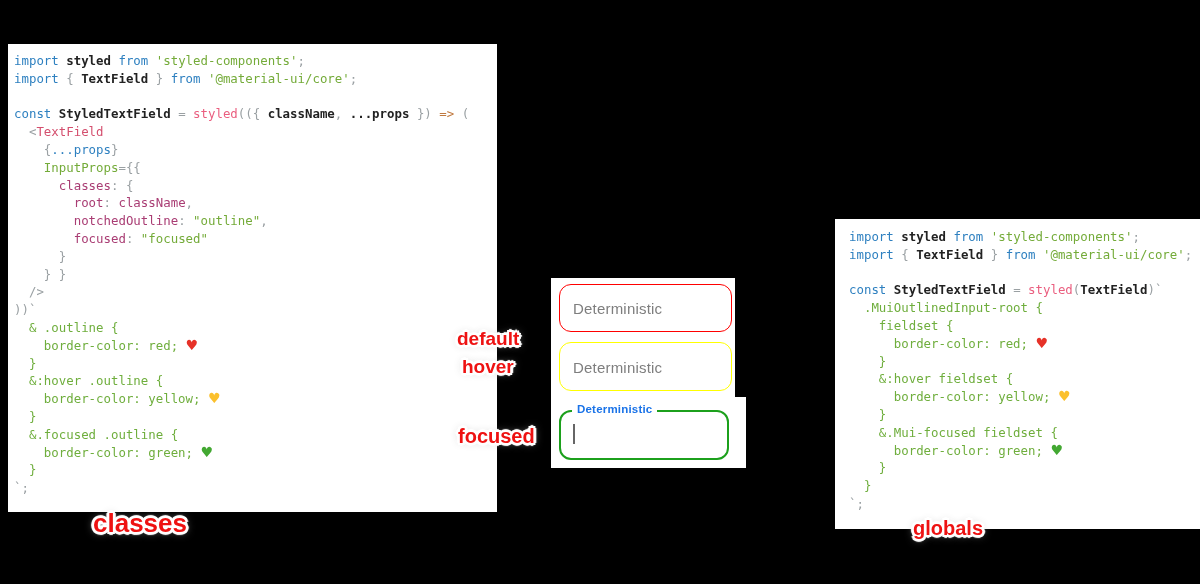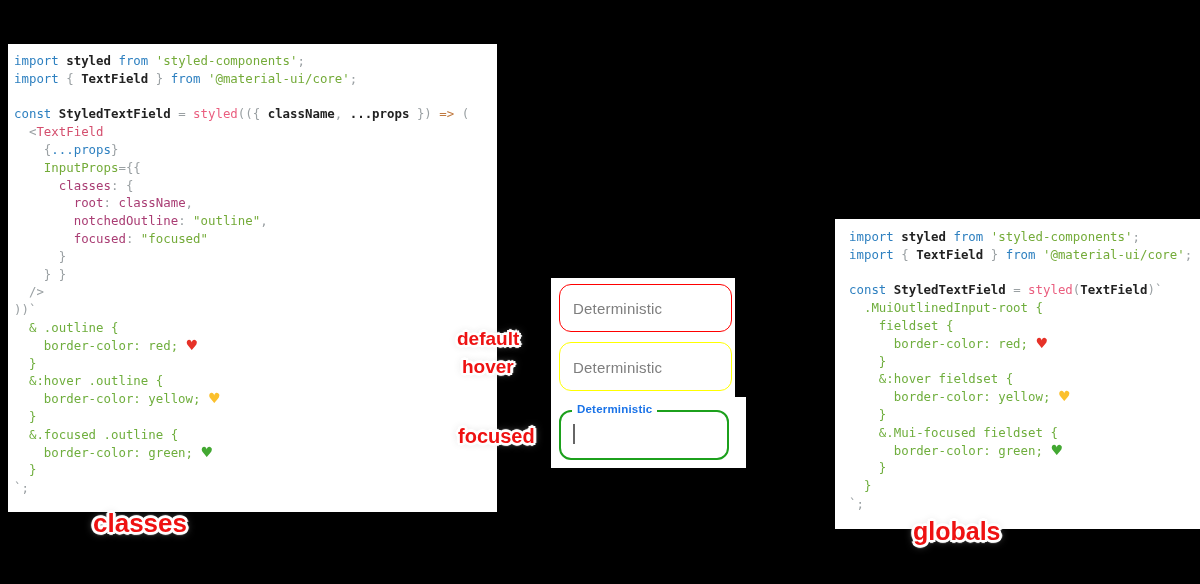--- a/index.html
+++ b/index.html
@@ -47,21 +47,21 @@
     text-shadow:
       -2px -2px 0 #fff, 0 -2px 0 #fff, 2px -2px 0 #fff,
       -2px 0 0 #fff, 2px 0 0 #fff,
       -2px 2px 0 #fff, 0 2px 0 #fff, 2px 2px 0 #fff,
       -3px 0 1px #fff, 3px 0 1px #fff, 0 3px 1px #fff, 0 -3px 1px #fff,
       0 0 9px rgba(190,190,190,0.95);}
   .st-default{left:457px;top:297px;font-size:19px;margin-top:31px;}
   .st-hover{left:462px;top:356px;font-size:19px;}
   .st-focused{left:458px;top:425px;font-size:20px;}
   .st-classes{left:93px;top:508px;font-size:26px;}
-  .st-globals{left:913px;top:517px;font-size:25px;text-align:right;}
+  .st-globals{left:913px;top:517px;font-size:20px;text-align:right;}
 </style>
 </head>
 <body>
 
 <div class="stage">
 
   <section class="code-block code-left">
     <div class="code-body"><div class="code-line"><span class="tk-kw">import </span><span class="tk-id">styled </span><span class="tk-kw">from </span><span class="tk-str">'styled-components'</span><span class="tk-pn">;</span></div><div class="code-line"><span class="tk-kw">import </span><span class="tk-pn">{ </span><span class="tk-id">TextField</span><span class="tk-pn"> } </span><span class="tk-kw">from </span><span class="tk-str">'@material-ui/core'</span><span class="tk-pn">;</span></div><div class="code-line">&nbsp;</div><div class="code-line"><span class="tk-kw">const </span><span class="tk-id">StyledTextField</span><span class="tk-pn"> = </span><span class="tk-fn">styled</span><span class="tk-pn">(({ </span><span class="tk-id">className</span><span class="tk-pn">, </span><span class="tk-id">...props</span><span class="tk-pn"> }) </span><span class="tk-ar">=&gt; </span><span class="tk-pn">(</span></div><div class="code-line"><span class="tk-pn">  &lt;</span><span class="tk-cmp">TextField</span></div><div class="code-line"><span class="tk-pn">    {</span><span class="tk-kw">...props</span><span class="tk-pn">}</span></div><div class="code-line"><span>    </span><span class="tk-str">InputProps</span><span class="tk-pn">={{</span></div><div class="code-line"><span>      </span><span class="tk-key">classes</span><span class="tk-pn">: {</span></div><div class="code-line"><span>        </span><span class="tk-key">root</span><span class="tk-pn">: </span><span class="tk-key">className</span><span class="tk-pn">,</span></div><div class="code-line"><span>        </span><span class="tk-key">notchedOutline</span><span class="tk-pn">: </span><span class="tk-str">"outline"</span><span class="tk-pn">,</span></div><div class="code-line"><span>        </span><span class="tk-key">focused</span><span class="tk-pn">: </span><span class="tk-str">"focused"</span></div><div class="code-line"><span class="tk-pn">      }</span></div><div class="code-line"><span class="tk-pn">    } }</span></div><div class="code-line"><span class="tk-pn">  /&gt;</span></div><div class="code-line"><span class="tk-pn">))`</span></div><div class="code-line"><span class="tk-css">  &amp; .outline {</span></div><div class="code-line"><span class="tk-css">    border-color: red; </span><span class="tk-hr">♥</span></div><div class="code-line"><span class="tk-css">  }</span></div><div class="code-line"><span class="tk-css">  &amp;:hover .outline {</span></div><div class="code-line"><span class="tk-css">    border-color: yellow; </span><span class="tk-hy">♥</span></div><div class="code-line"><span class="tk-css">  }</span></div><div class="code-line"><span class="tk-css">  &amp;.focused .outline {</span></div><div class="code-line"><span class="tk-css">    border-color: green; </span><span class="tk-hg">♥</span></div><div class="code-line"><span class="tk-css">  }</span></div><div class="code-line"><span class="tk-pn">`;</span></div></div>
   </section>
 

